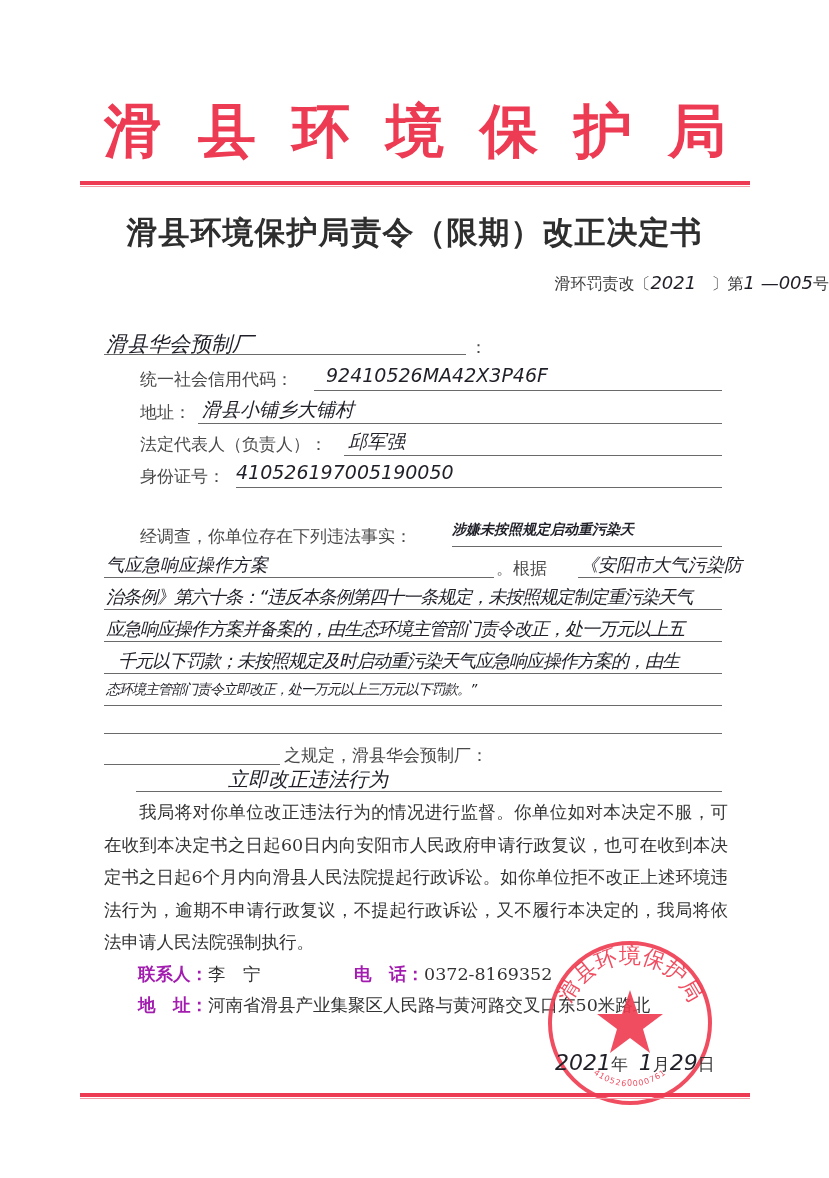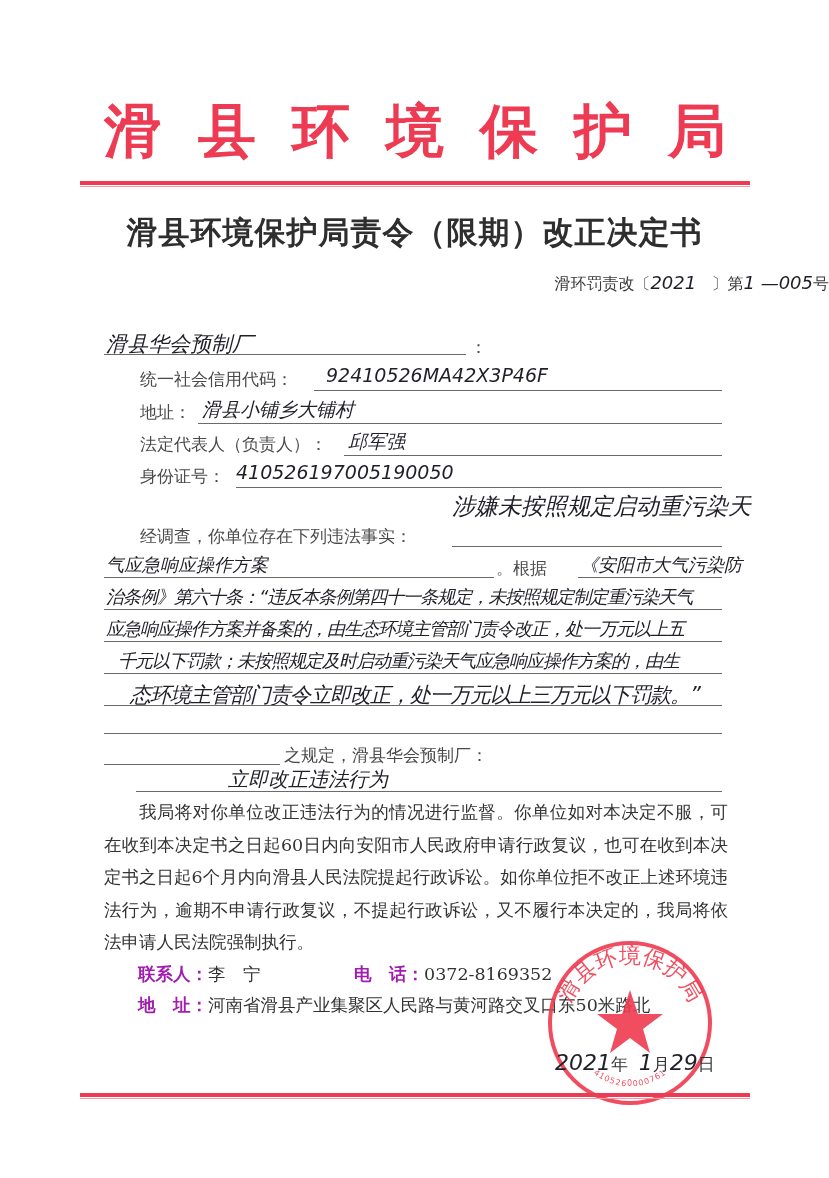--- a/index.html
+++ b/index.html
@@ -63,39 +63,39 @@
 
 <div class="label" style="left:140px; top:433px;">法定代表人（负责人）：</div>
 <div class="fill hand" style="left:348px; top:405px;margin-top:24px;">邱军强</div>
 <div class="line" style="left:344px; top:455px; width:378px;"></div>
 
 <div class="label" style="left:140px; top:465px;">身份证号：</div>
 <div class="fill hand" style="left:236px; top:461px;">410526197005190050</div>
 <div class="line" style="left:236px; top:487px; width:486px;"></div>
 
 <div class="label" style="left:140px; top:525px;">经调查，你单位存在下列违法事实：</div>
-<div class="fill hand" style="left:452px; top:491px; font-size:23px;">涉嫌未按照规定启动重污染天</div>
+<div class="fill hand" style="left:452px; top:521px; font-size:14px;font-weight:bold;">涉嫌未按照规定启动重污染天</div>
 <div class="line" style="left:452px; top:546px; width:270px;"></div>
 
 <div class="fill hand" style="left:106px; top:553px; font-size:18px;">气应急响应操作方案</div>
 <div class="line" style="left:104px; top:577px; width:390px;"></div>
 <div class="label" style="left:496px; top:557px;">。根据</div>
 <div class="fill hand" style="left:580px; top:553px; font-size:18px;">《安阳市大气污染防</div>
 <div class="line" style="left:578px; top:577px; width:144px;"></div>
 
 <div class="fill hand" style="left:106px; top:585px; font-size:18px; letter-spacing:-1px;">治条例》第六十条：“违反本条例第四十一条规定，未按照规定制定重污染天气</div>
 <div class="line" style="left:104px; top:609px; width:618px;"></div>
 
 <div class="fill hand" style="left:106px; top:617px; font-size:18px; letter-spacing:-1px;">应急响应操作方案并备案的，由生态环境主管部门责令改正，处一万元以上五</div>
 <div class="line" style="left:104px; top:641px; width:618px;"></div>
 
 <div class="fill hand" style="left:118px; top:649px; font-size:18px; letter-spacing:-1px;">千元以下罚款；未按照规定及时启动重污染天气应急响应操作方案的，由生</div>
 <div class="line" style="left:104px; top:673px; width:618px;"></div>
 
-<div class="fill hand" style="left:106px; top:681px; font-size:21px; letter-spacing:-1px;margin-left:24px;">态环境主管部门责令立即改正，处一万元以上三万元以下罚款。”</div>
+<div class="fill hand" style="left:106px; top:681px; font-size:14px; letter-spacing:-1px;">态环境主管部门责令立即改正，处一万元以上三万元以下罚款。”</div>
 <div class="line" style="left:104px; top:705px; width:618px;"></div>
 
 <div class="line" style="left:104px; top:733px; width:618px;"></div>
 
 <div class="line" style="left:104px; top:764px; width:176px;"></div>
 <div class="label" style="left:284px; top:744px;">之规定，滑县华会预制厂：</div>
 
 <div class="fill hand" style="left:228px; top:766px; font-size:20px;">立即改正违法行为</div>
 <div class="line" style="left:136px; top:791px; width:586px;"></div>
 

